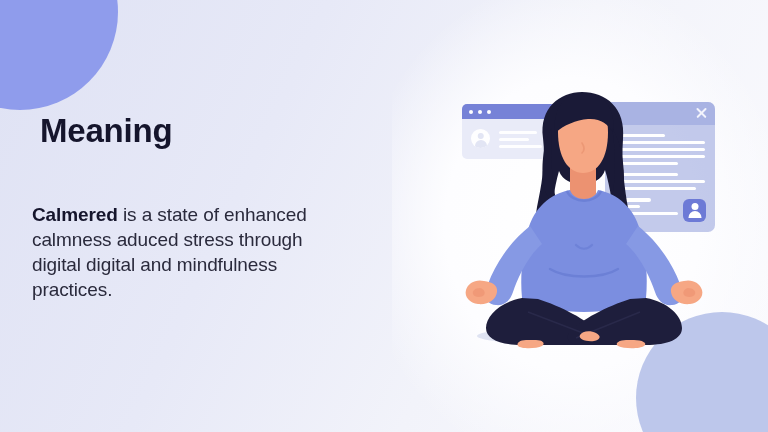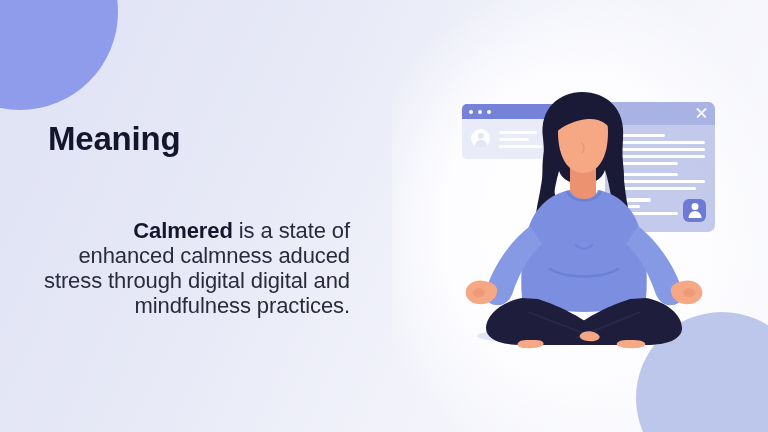--- a/index.html
+++ b/index.html
@@ -51,36 +51,35 @@
   }
 
   
   .text-col {
     position: absolute;
     left: 32px;
     top: 104px;
     width: 340px;
   }
   .heading {
-    margin: 16px;
+    margin: 8px;
     font-size: 33px;
     line-height: 38px;
     font-weight: 700;
     letter-spacing: -0.2px;
     color: #15152c;
   }
   .body-copy {
     margin: 0;
     padding-top: 44px;
-    font-size: 22px;
+    font-size: 19px;
     line-height: 25px;
     color: #2a2a3c;
     letter-spacing: -0.1px;
     max-width: 318px;
-    text-align: right;
   }
   .body-copy .term {
     font-weight: 700;
     color: #15152c;
   }
 
   
   #illustration {
     position: absolute;
     left: 400px;

